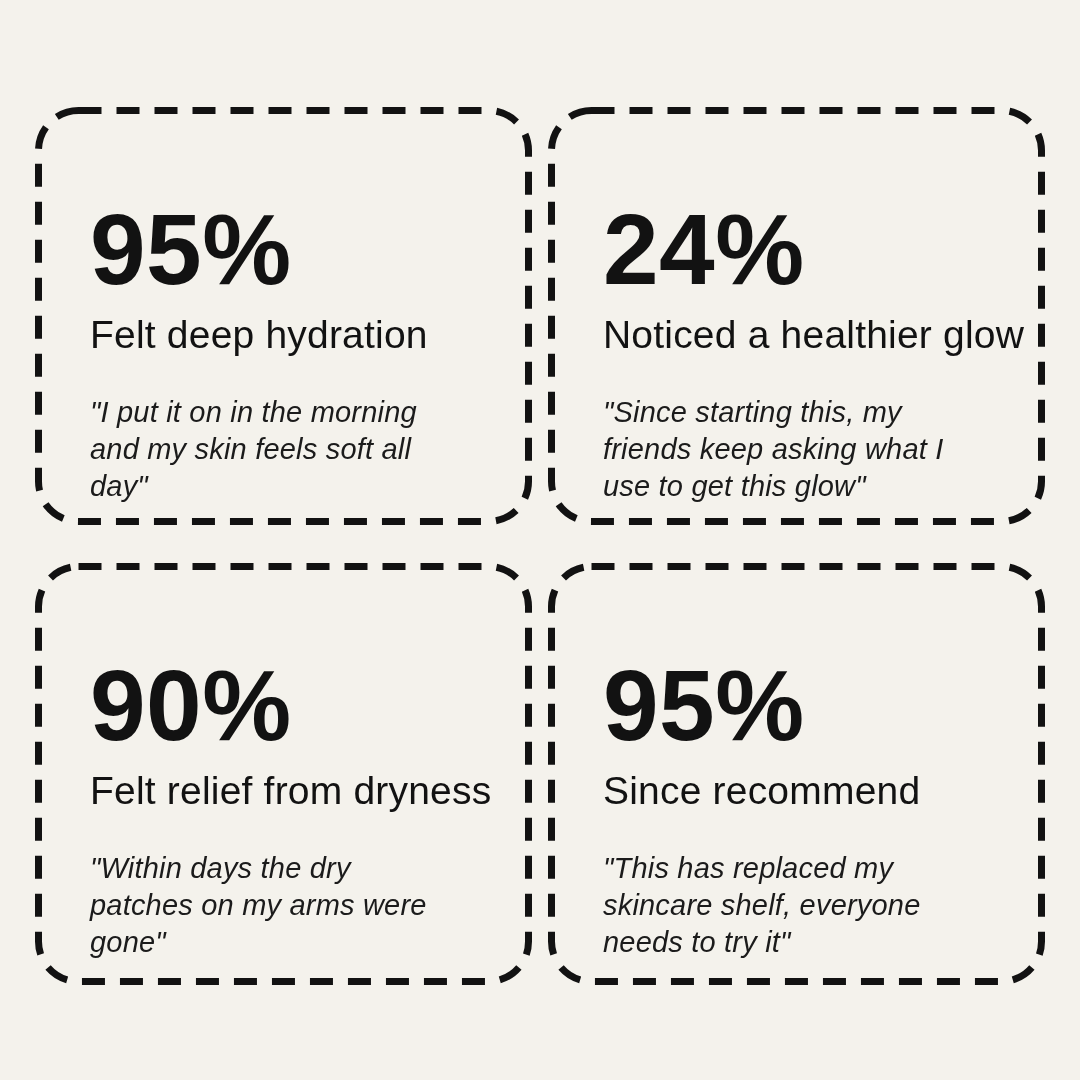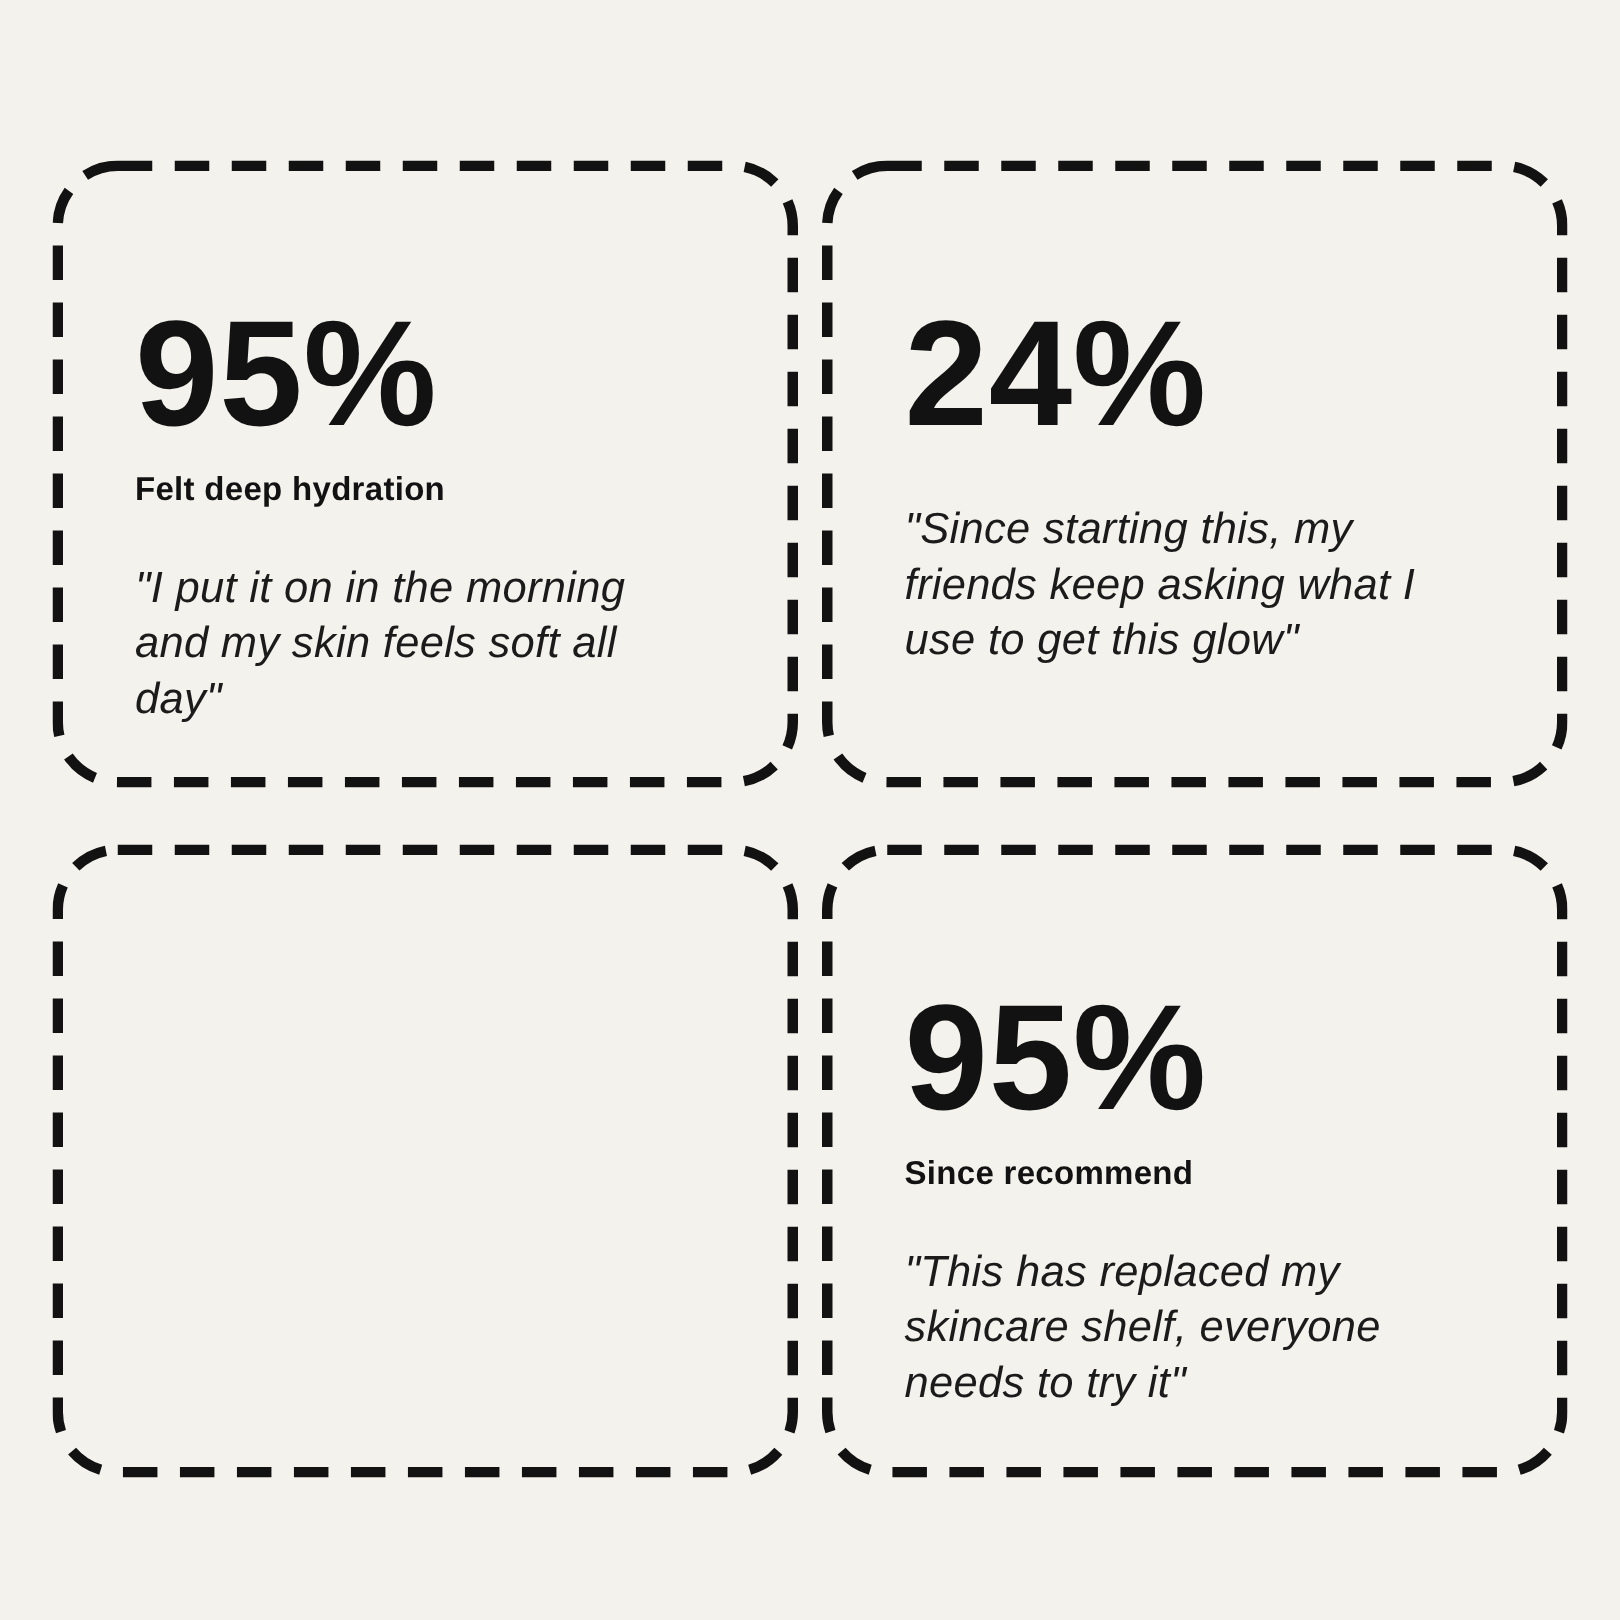--- a/index.html
+++ b/index.html
@@ -33,22 +33,22 @@
   }
   .percent {
     font-size: 100px;
     font-weight: 800;
     line-height: 1;
     margin-top: 92px;
     letter-spacing: 0.5px;
     color: #121212;
   }
   .headline {
-    font-size: 22px;
-    font-weight: 700;
+    font-size: 39px;
+    font-weight: 400;
     line-height: 1.15;
     margin-top: 14px;
     white-space: nowrap;
     letter-spacing: 0.2px;
     color: #121212;
   }
   .quote {
     font-size: 29px;
     font-style: italic;
     font-weight: 400;
@@ -78,30 +78,38 @@
 day"</div>
   </div>
 </div>
 
 <div class="card" id="card-2">
   <svg class="border-svg" width="497" height="418" aria-hidden="true">
     <rect x="3.5" y="3.5" width="490" height="411" rx="40" ry="40" fill="none" stroke="#121212" stroke-width="7" stroke-dasharray="23 15"></rect>
   </svg>
   <div class="card-inner">
     <div class="percent">24%</div>
+    <div class="headline">Noticed a healthier glow</div>
     <div class="quote">"Since starting this, my
 friends keep asking what I
 use to get this glow"</div>
   </div>
 </div>
 
 <div class="card" id="card-3">
   <svg class="border-svg" width="497" height="422" aria-hidden="true">
     <rect x="3.5" y="3.5" width="490" height="415" rx="40" ry="40" fill="none" stroke="#121212" stroke-width="7" stroke-dasharray="23 15"></rect>
   </svg>
+  <div class="card-inner">
+    <div class="percent">90%</div>
+    <div class="headline">Felt relief from dryness</div>
+    <div class="quote">"Within days the dry
+patches on my arms were
+gone"</div>
+  </div>
 </div>
 
 <div class="card" id="card-4">
   <svg class="border-svg" width="497" height="422" aria-hidden="true">
     <rect x="3.5" y="3.5" width="490" height="415" rx="40" ry="40" fill="none" stroke="#121212" stroke-width="7" stroke-dasharray="23 15"></rect>
   </svg>
   <div class="card-inner">
     <div class="percent">95%</div>
     <div class="headline">Since recommend</div>
     <div class="quote">"This has replaced my

